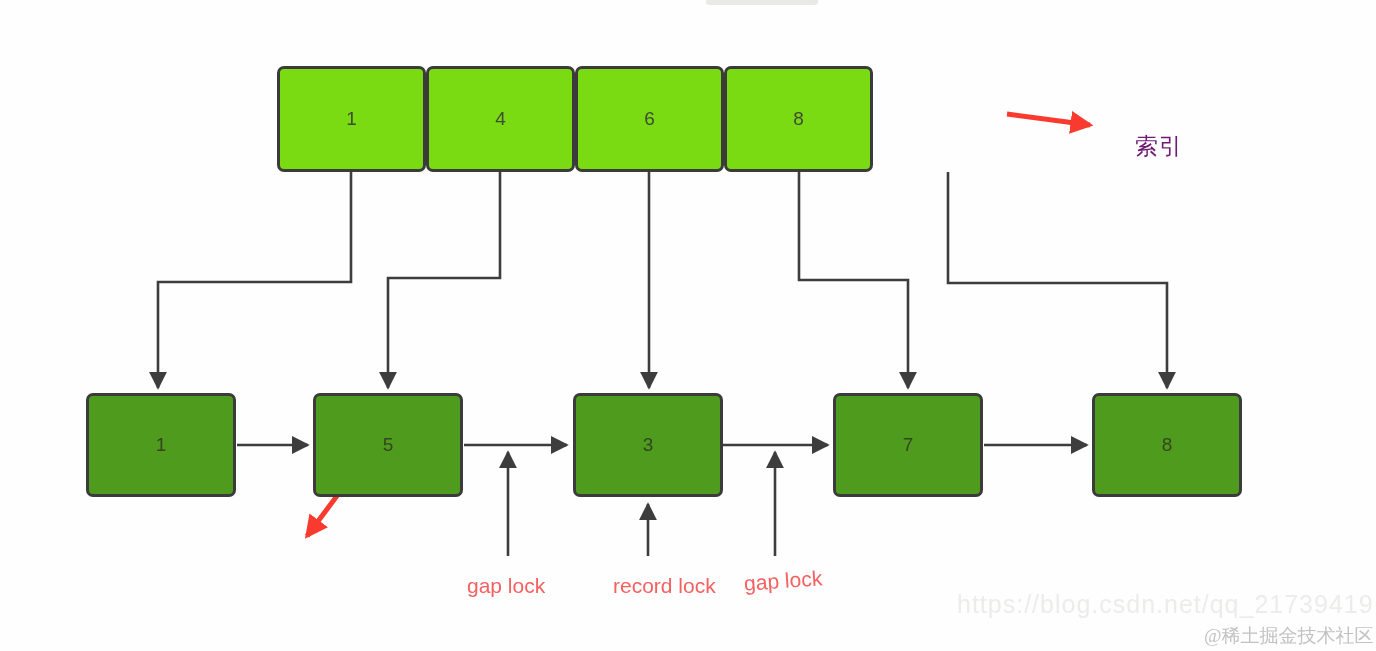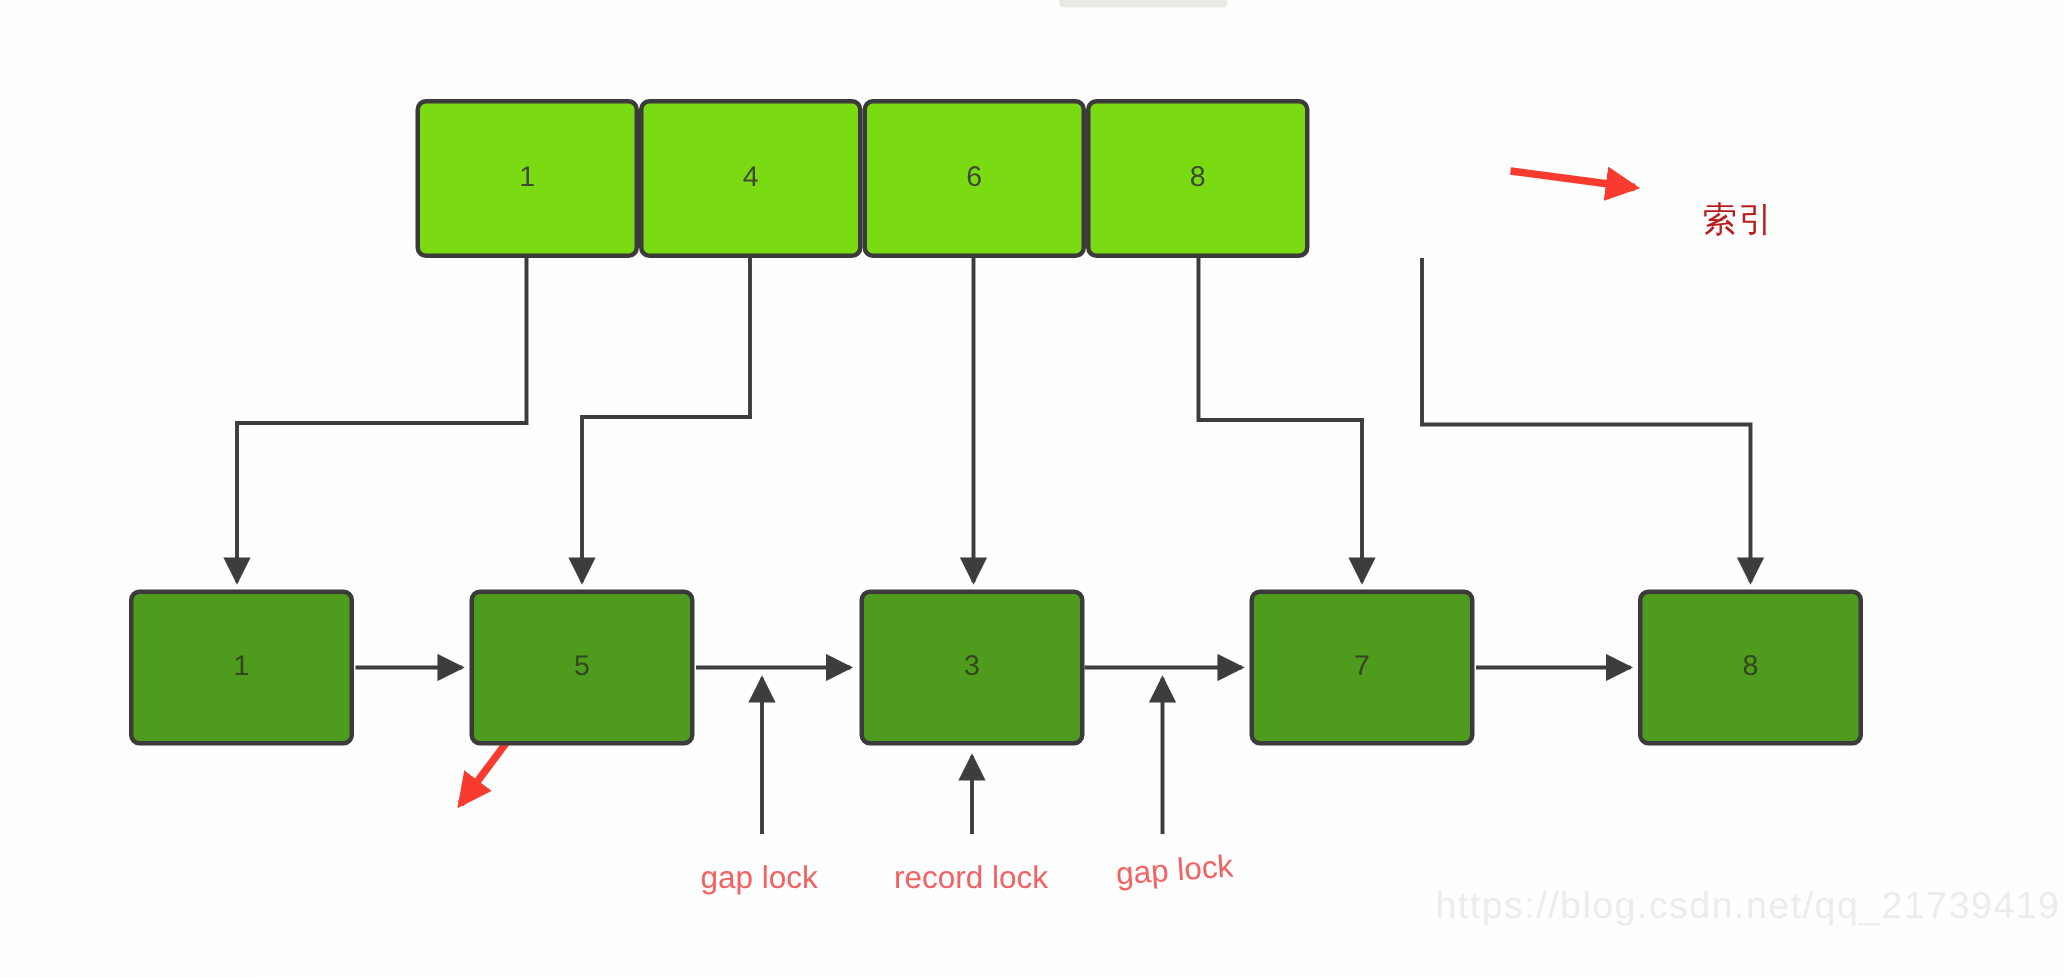--- a/index.html
+++ b/index.html
@@ -15,21 +15,21 @@
     position:absolute;
     box-sizing:border-box;
     border:3px solid #3b3b3b;
     border-radius:7px;
     display:flex;align-items:center;justify-content:center;
     font-size:19px;color:#3e4b34;
   }
   .node.top{top:66px;width:149px;height:106px;background:#7bdb13;}
   .node.bottom{top:393px;width:150px;height:104px;background:#4f9b1d;color:#33461f;}
   .red-label{
-    position:absolute;color:#b91c1c;font-size:22px;letter-spacing:1px;white-space:nowrap;
+    position:absolute;color:#701a75;font-size:22px;letter-spacing:1px;white-space:nowrap;
   }
   .lock-label{
     position:absolute;color:#f56060;font-size:21px;white-space:nowrap;
   }
   .wm-url{
     position:absolute;left:957px;top:590px;
     color:#edecea;font-size:25px;letter-spacing:1px;white-space:nowrap;
   }
   .wm-community{
     position:absolute;left:1204px;top:623px;
@@ -106,18 +106,19 @@
   <div class="node bottom" style="left:833px">
     <span>7</span>
   </div>
   <div class="node bottom" style="left:1092px">
     <span>8</span>
   </div>
 
   <div class="red-label" style="left:1135px;top:131px;font-size:23px">索引</div>
 
   <div class="lock-label" style="left:467px;top:574px">gap lock</div>
-  <div class="lock-label" style="left:596px;top:574px">record lock</div>
+  <div class="lock-label" style="left:613px;top:574px">record lock</div>
   <div class="lock-label" style="left:744px;top:569px;transform:rotate(-4deg)">gap lock</div>
 
   <div class="wm-url">https://blog.csdn.net/qq_21739419</div>
+  <div class="wm-community">@稀土掘金技术社区</div>
 
 </div>
 
 </body></html>

